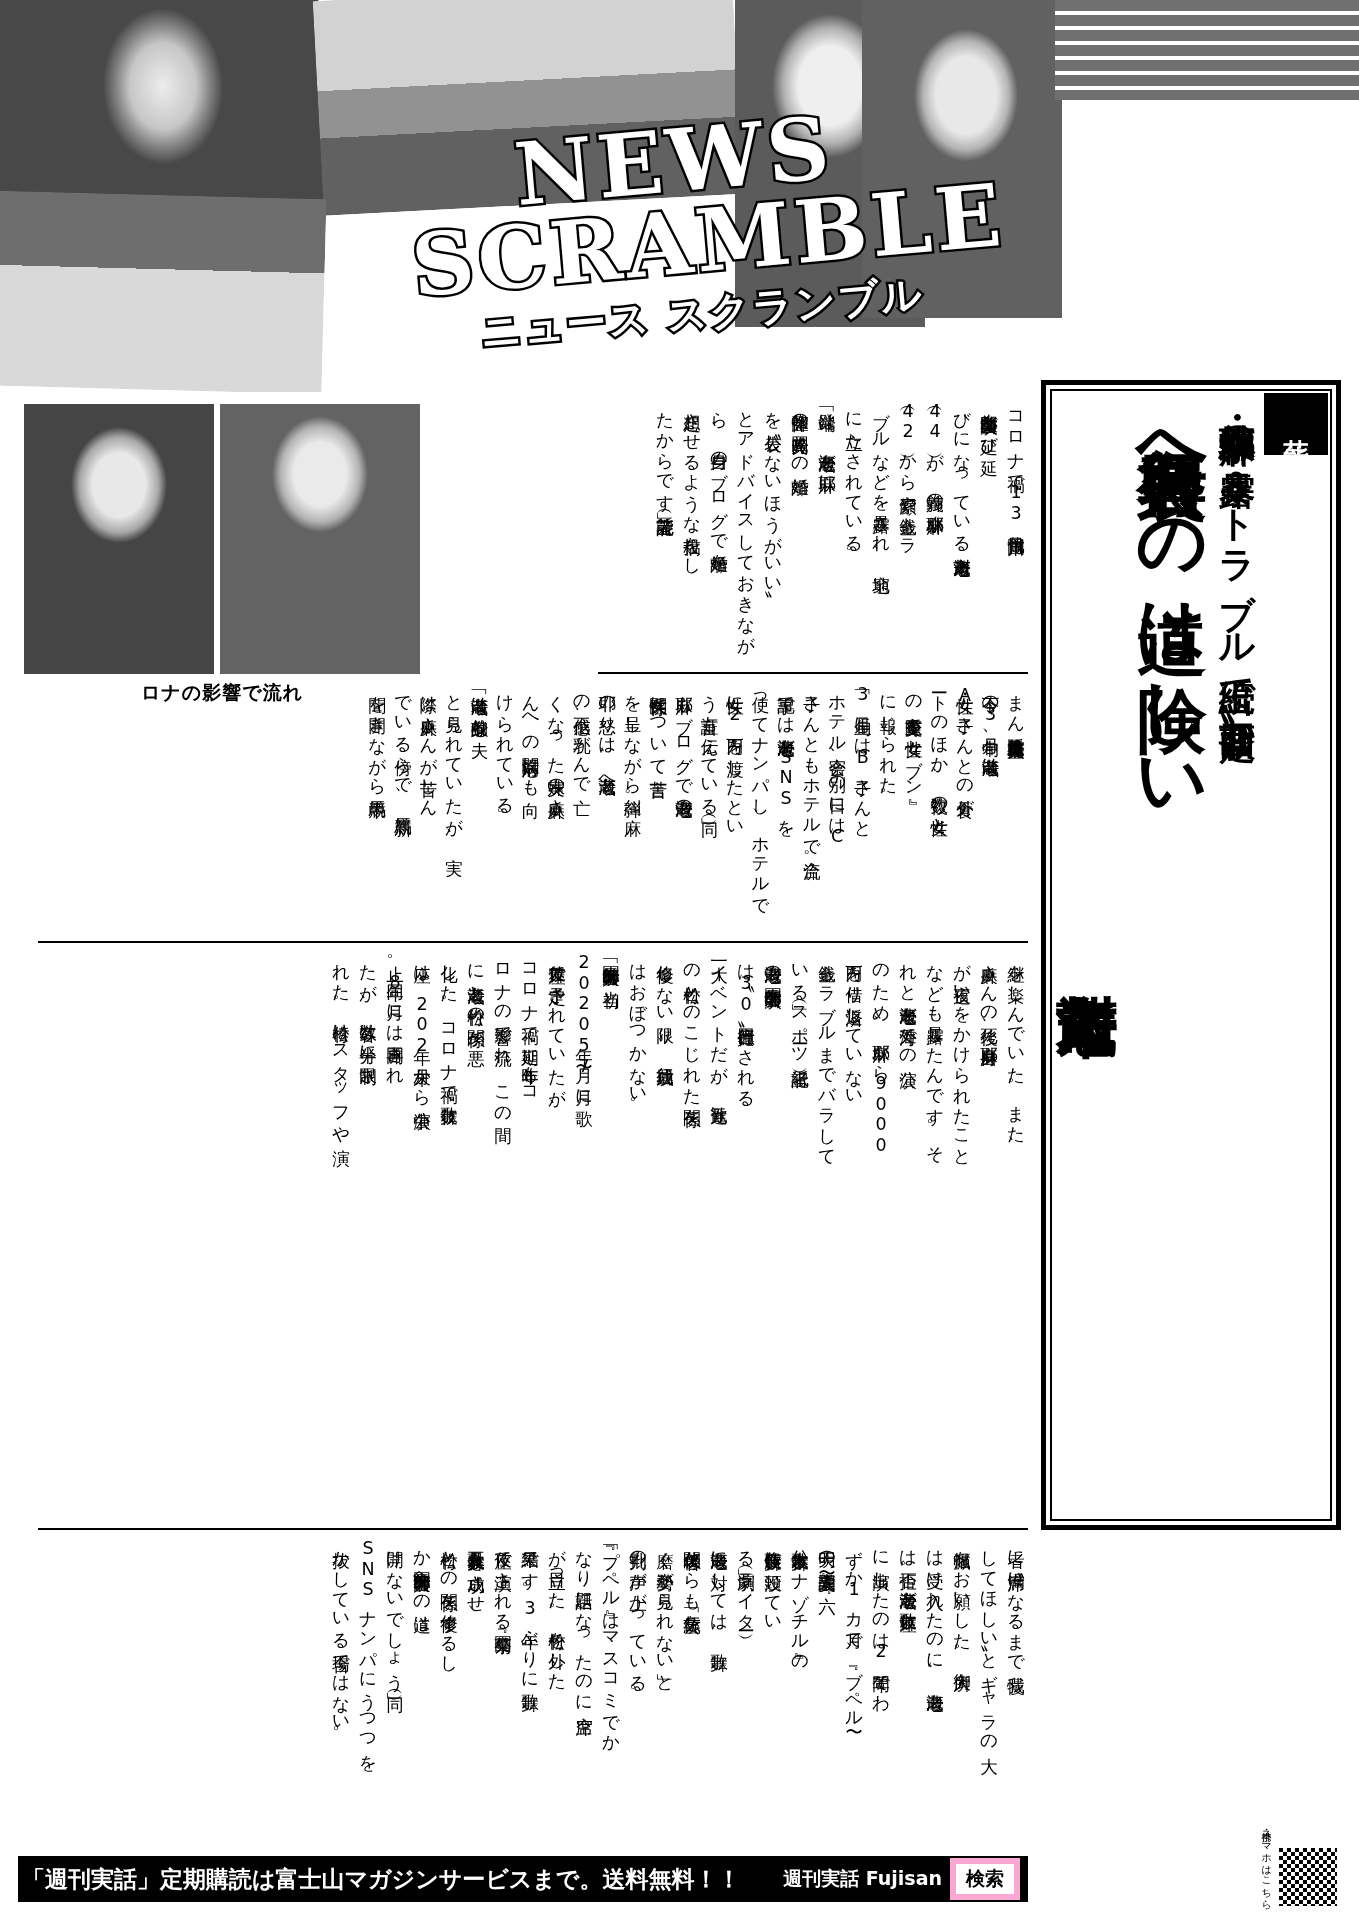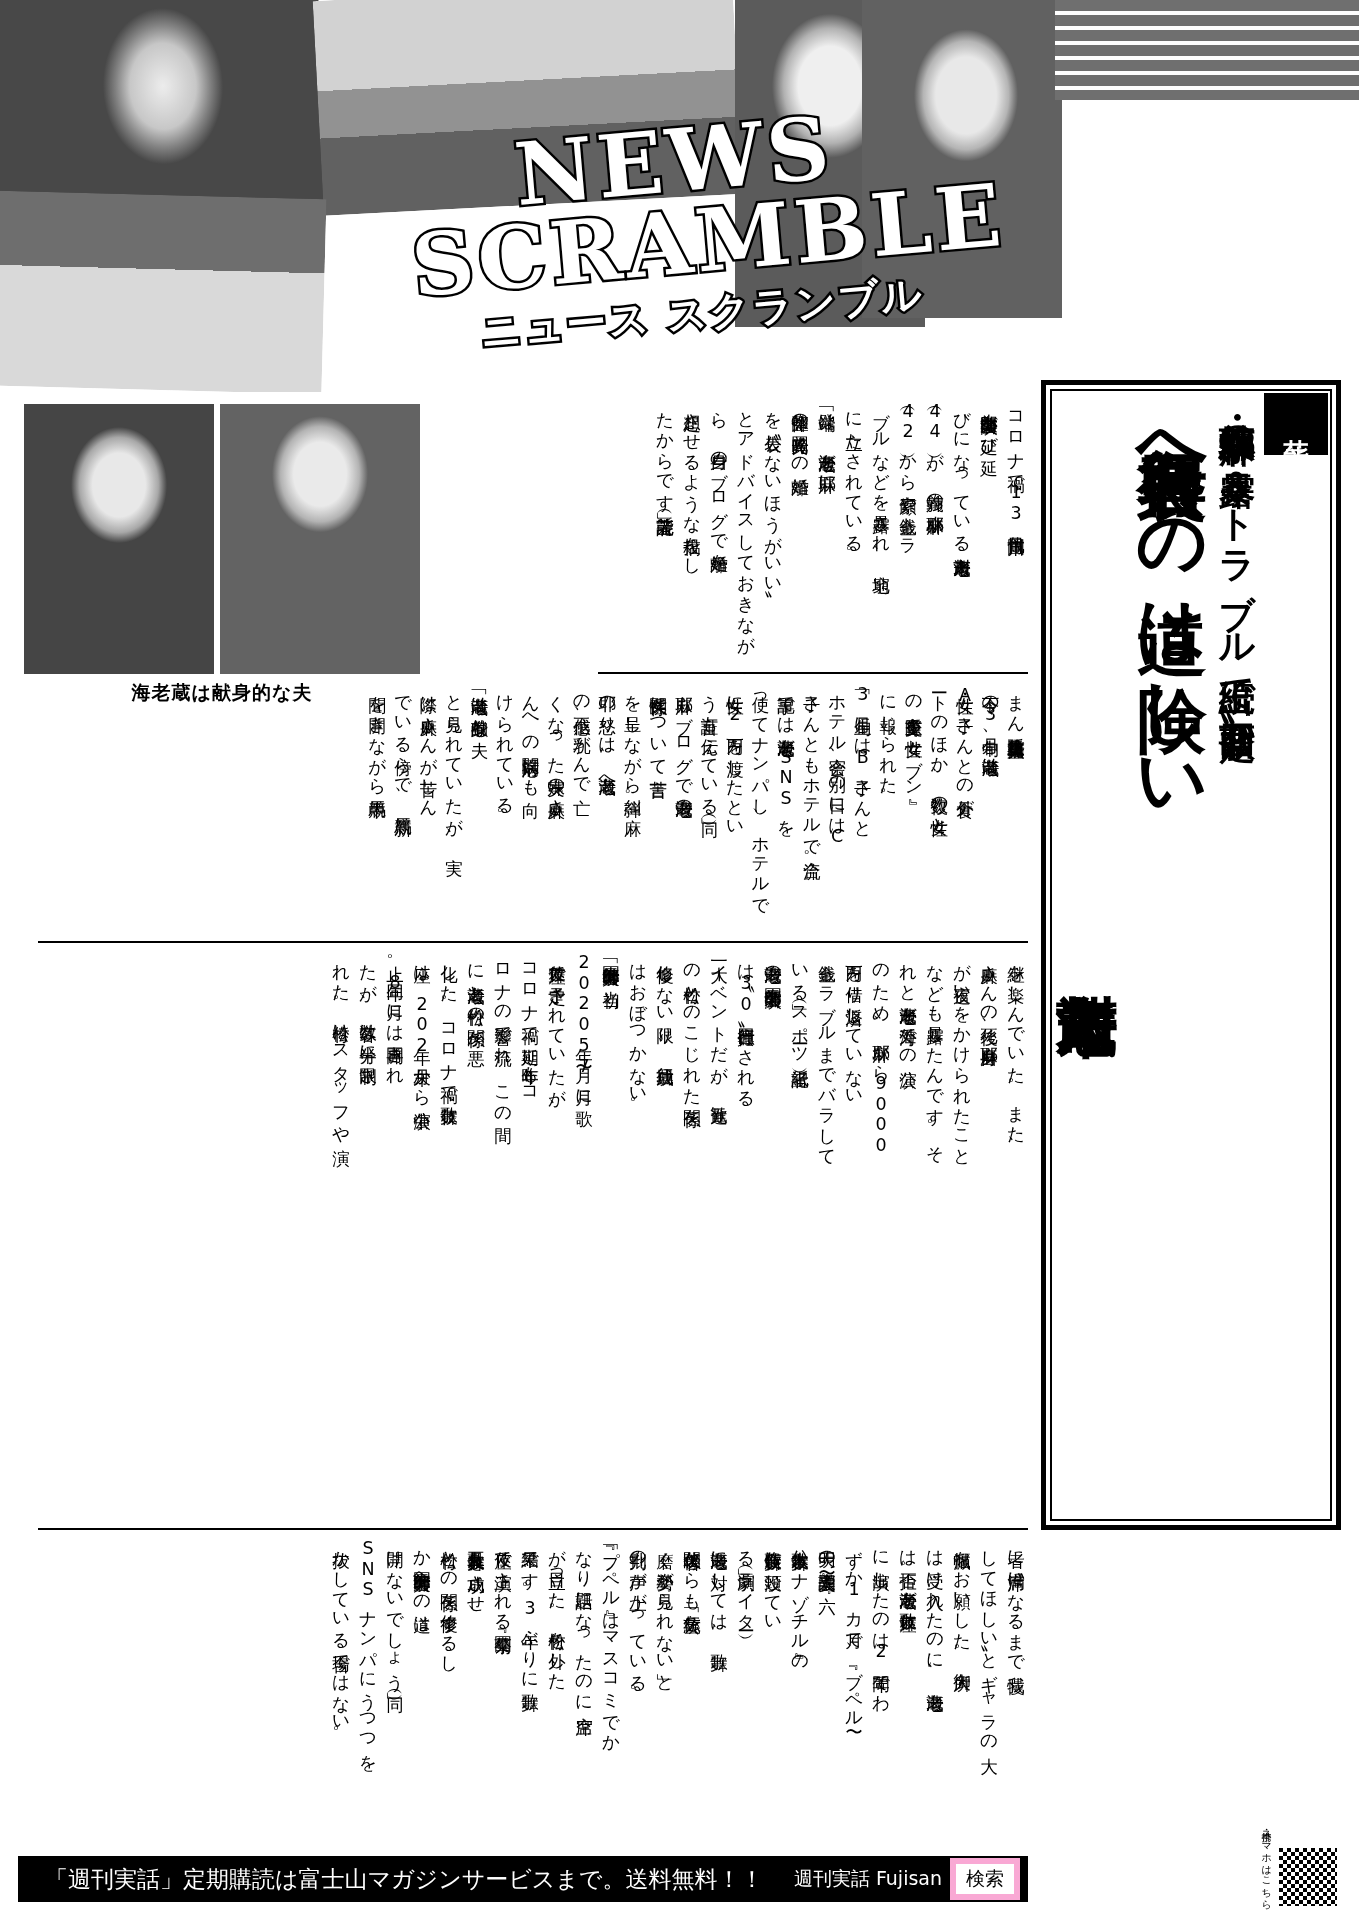--- a/index.html
+++ b/index.html
@@ -171,23 +171,23 @@
 
   
   .banner {
     position: absolute;
     left: 18px; bottom: 18px;
     width: 1010px; height: 46px;
     background: #000;
     color: #fff;
     display: flex; align-items: center;
     font-family: "DejaVu Sans", sans-serif;
-    font-weight: normal;
+    font-weight: bold;
     font-size: 23px;
-    padding-left: 27px;
+    padding-left: 4px;
     box-sizing: border-box;
     letter-spacing: 0px;
   }
   .banner .sub {
     margin-left: auto;
     display: flex; align-items: center; gap: 8px;
     padding-right: 8px;
   }
   .banner .sub .t { font-size: 19px; }
   .banner .sub .searchbox {
@@ -278,21 +278,21 @@
 </div>
 
 <div class="photo-pair">
   <div class="ph pp-left">
       <div class="img-man2 fill"></div>
     </div>
   <div class="ph pp-right">
       <div class="img-maya fill"></div>
     </div>
 </div>
-<div class="pp-caption">海老蔵は献身的な夫</div>
+<div class="pp-caption">ロナの影響で流れ</div>
 
 <div class="headline">
   <div class="headline-inner"></div>
   <div class="genre-badge vtext">芸能</div>
   <div class="head-sub vtext">義姉・小林麻耶の暴露＆トラブル続出で〝四面楚歌〟</div>
   <div class="head-main vtext">襲名興行への道は険しい</div>
   <div class="head-name vtext">市川海老蔵</div>
 </div>
 
 <div class="body-area">

